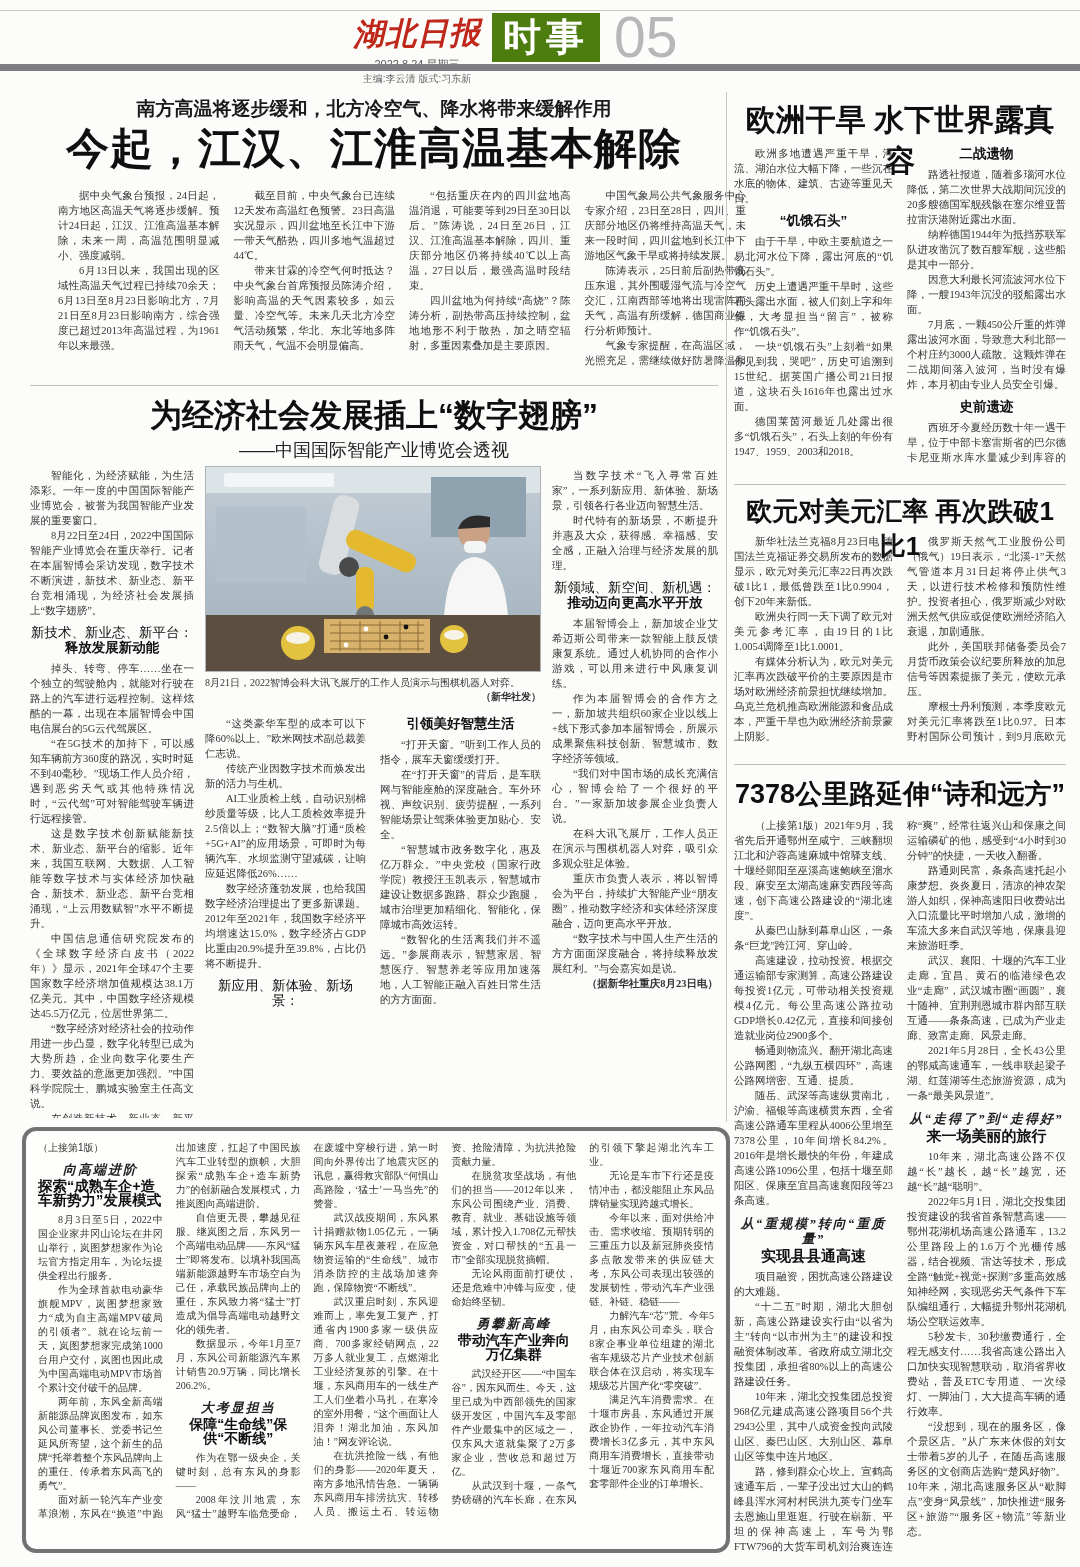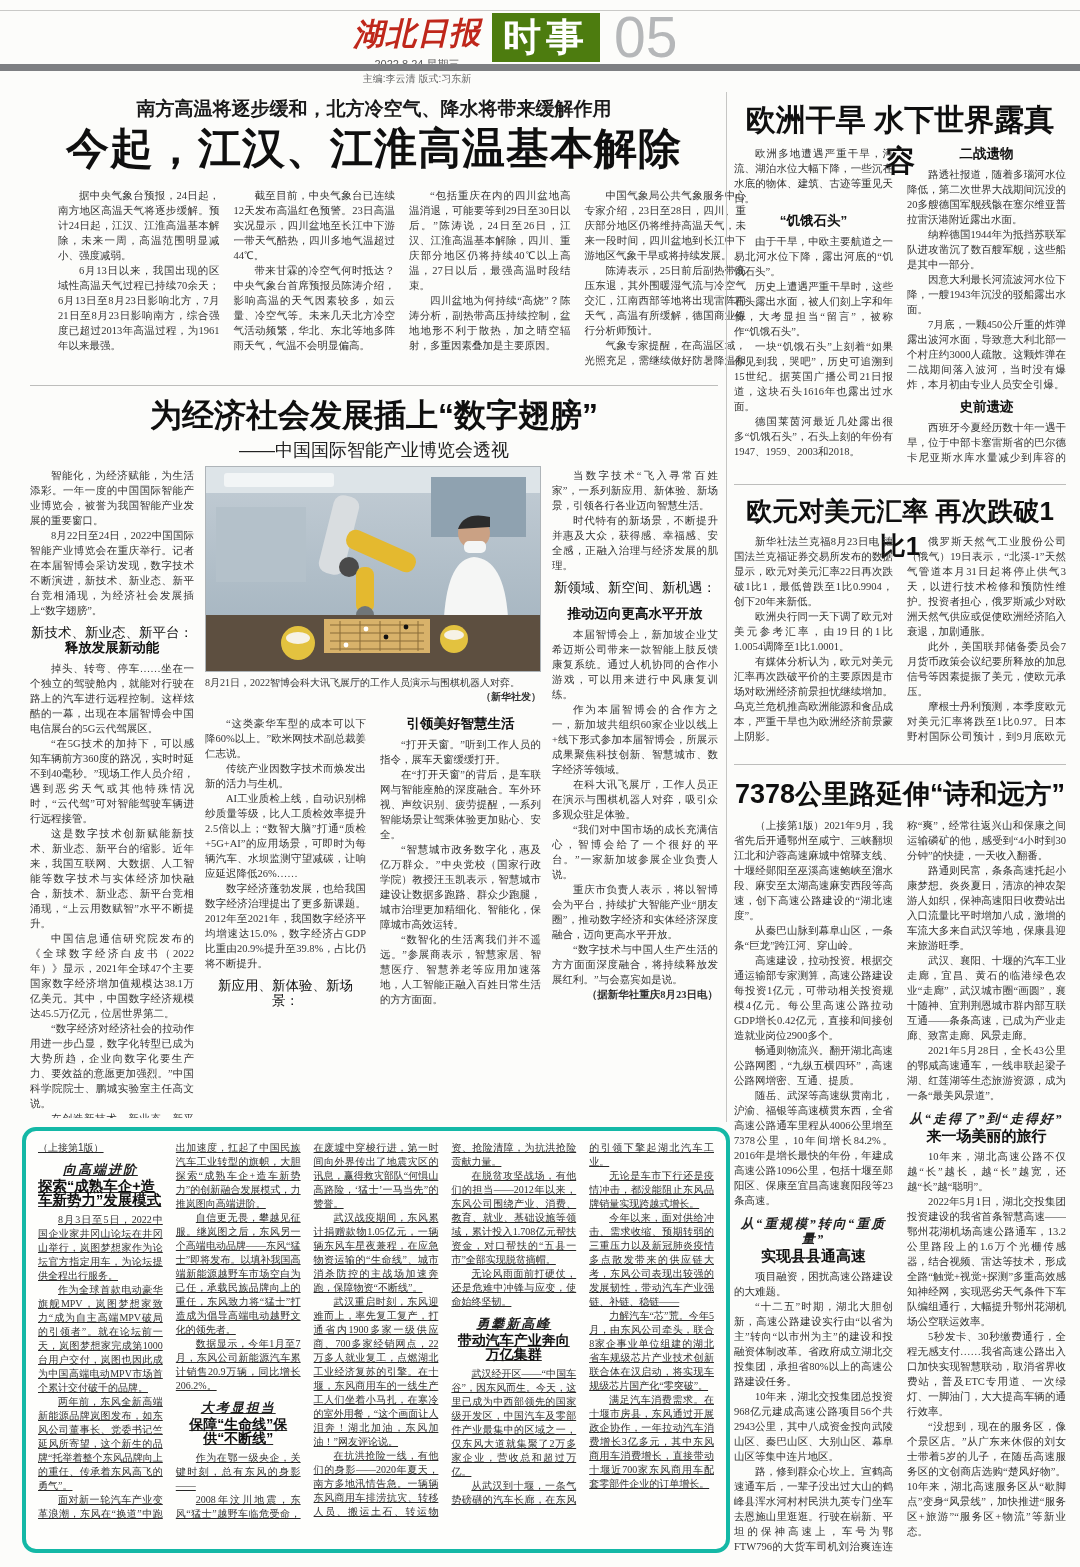--- a/index.html
+++ b/index.html
@@ -35,22 +35,22 @@
   .cols5{column-count:5;column-gap:13px;}
   .hairline-h{position:absolute;height:1px;background:#bdbdbb;}
   .hairline-v{position:absolute;width:1px;background:#c6c6c4;}
   
   .photo-wrap{position:absolute;left:205px;top:466px;width:336px;}
   .photo-wrap svg{display:block;border:1px solid #aeb4b8;}
   .caption{font-size:10px;line-height:14px;color:#333;text-align:justify;margin-top:4px;}
   .caption .cap-credit{float:right;font-weight:bold;}
   
   .orange-box{position:absolute;left:22px;top:1127px;width:708px;height:426px;
-              border:4px solid #14b8a6;border-radius:14px;background:#fefefc;
-              padding:10px 12px;box-sizing:border-box;text-decoration:underline;}
+              border:4px solid #737373;border-radius:14px;background:#fefefc;
+              padding:10px 12px;box-sizing:border-box;}
   .orange-box .body-flow{font-size:10px;line-height:14px;height:398px;overflow:hidden;}
   .cont-label{text-indent:0 !important;font-family:"Liberation Sans",sans-serif;}
 </style>
 </head>
 <body>
 
 <div class="page">
 
   <div class="topline"></div>
   <div class="mast">
@@ -172,27 +172,27 @@
         <p>“智慧城市政务数字化，惠及亿万群众。”中央党校（国家行政学院）教授汪玉凯表示，智慧城市建设让数据多跑路、群众少跑腿，城市治理更加精细化、智能化，保障城市高效运转。</p>
         <p>“数智化的生活离我们并不遥远。”参展商表示，智慧家居、智慧医疗、智慧养老等应用加速落地，人工智能正融入百姓日常生活的方方面面。</p>
       </div>
   </div>
 
   <div class="abs body-flow" style="left:552px;top:468px;width:166px;height:650px;overflow:hidden;">
     <div>
         <p>当数字技术“飞入寻常百姓家”，一系列新应用、新体验、新场景，引领各行各业迈向智慧生活。</p>
         <p>时代特有的新场景，不断提升并惠及大众，获得感、幸福感、安全感，正融入治理与经济发展的肌理。</p>
       </div>
-    <div class="subhead" style="font-weight:normal;margin-bottom:11px;">新领域、新空间、新机遇：</div>
+    <div class="subhead" style="font-weight:normal;margin-bottom:0;">新领域、新空间、新机遇：</div>
     <div class="subhead" style="margin-top:0;">推动迈向更高水平开放</div>
     <div>
         <p>本届智博会上，新加坡企业艾希迈斯公司带来一款智能上肢反馈康复系统。通过人机协同的合作小游戏，可以用来进行中风康复训练。</p>
         <p>作为本届智博会的合作方之一，新加坡共组织60家企业以线上+线下形式参加本届智博会，所展示成果聚焦科技创新、智慧城市、数字经济等领域。</p>
+        <p>“我们对中国市场的成长充满信心，智博会给了一个很好的平台。”一家新加坡参展企业负责人说。</p>
         <p>在科大讯飞展厅，工作人员正在演示与围棋机器人对弈，吸引众多观众驻足体验。</p>
-        <p>“我们对中国市场的成长充满信心，智博会给了一个很好的平台。”一家新加坡参展企业负责人说。</p>
         <p>重庆市负责人表示，将以智博会为平台，持续扩大智能产业“朋友圈”，推动数字经济和实体经济深度融合，迈向更高水平开放。</p>
         <p>“数字技术与中国人生产生活的方方面面深度融合，将持续释放发展红利。”与会嘉宾如是说。</p>
       </div>
     <p class="credit">（据新华社重庆8月23日电）</p>
   </div>
 
   <div class="hairline-v" style="left:726px;top:92px;height:1030px;"></div>
 
   <div class="abs bighead" style="left:734px;top:100px;width:332px;font-size:30px;">欧洲干旱 水下世界露真容</div>
   <div class="abs body-flow cols2" style="left:734px;top:146px;width:332px;height:332px;overflow:hidden;">

